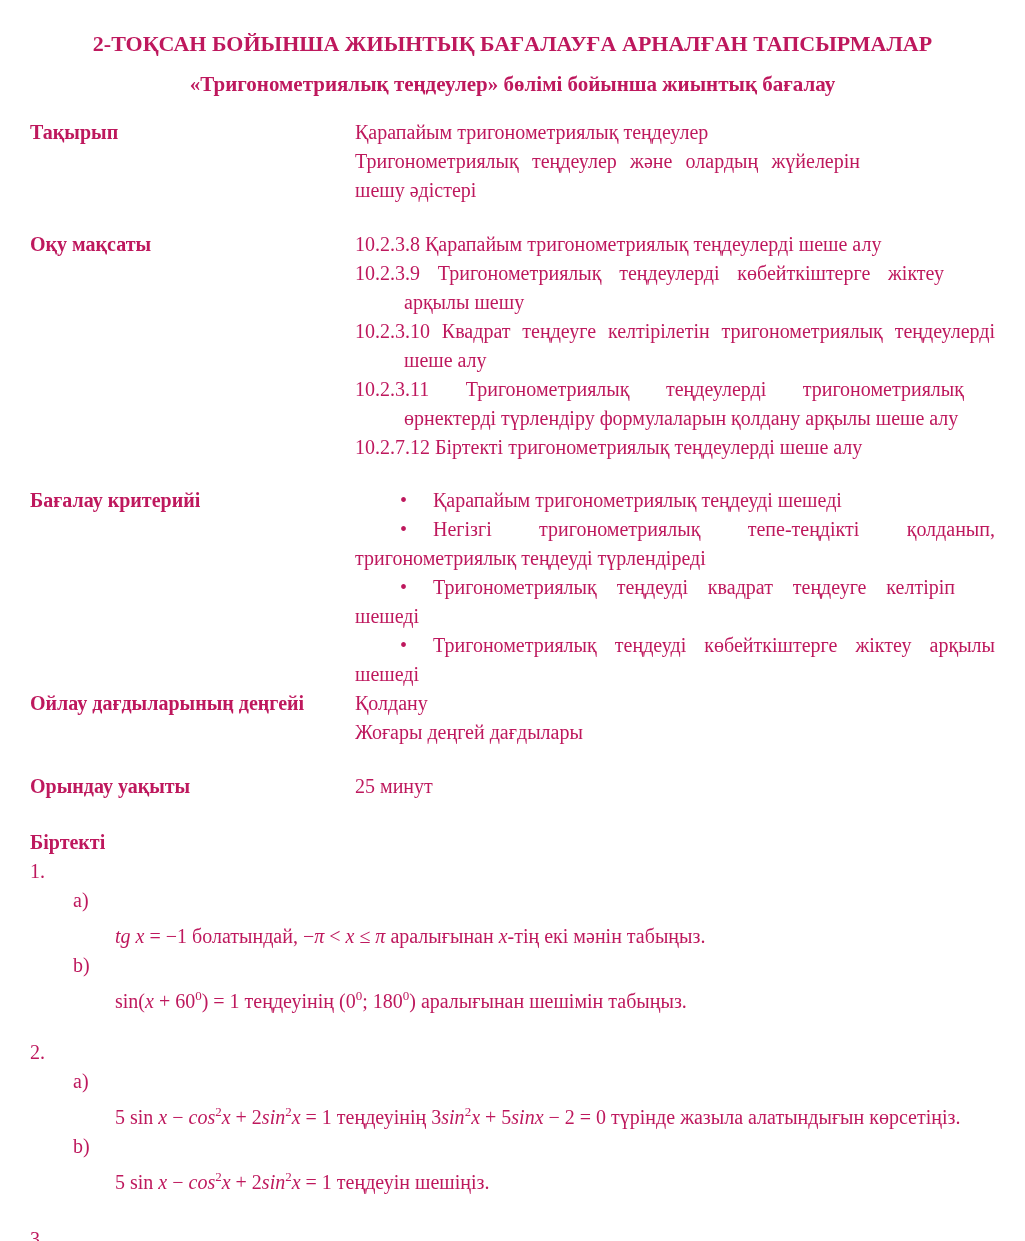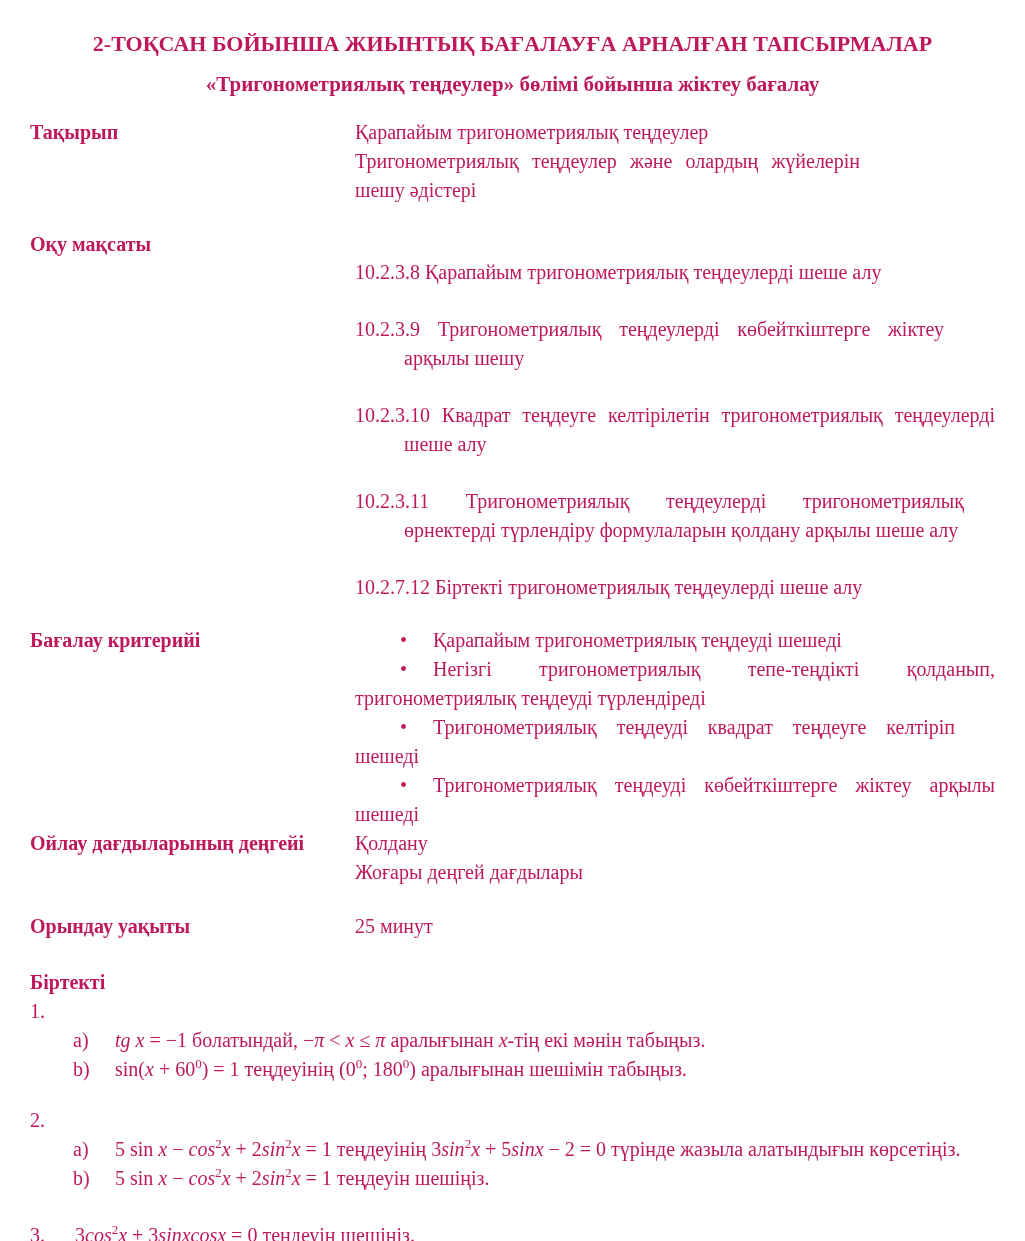--- a/index.html
+++ b/index.html
@@ -31,46 +31,46 @@
   .mlabel { font-weight:bold; }
   .mlabel.justified { text-align:justify; max-width:295px; }
   .row-topic      { margin-top:20px; }
   .row-objectives { margin-top:25px; }
   .row-criteria   { margin-top:24px; }
   .row-thinking   { margin-top:0; }
   .row-duration   { margin-top:25px; }
   .topic-line2 { text-align:justify; max-width:505px; }
   .obj {
     padding-left:49px; text-indent:-49px;
-    text-align:justify; max-width:640px;margin-top:28px;
+    text-align:justify; max-width:640px;
   }
   .obj.o1, .obj.o2 { max-width:540px; }
   .obj.o4 { max-width:560px; }
   .crit-intro { font-weight:bold; font-style:italic; }
   .crit { text-align:justify; text-indent:45px; max-width:640px; }
   .crit.c3 { max-width:600px; }
   .bgap { display:inline-block; width:26px; }
   .tasks-heading { font-weight:bold; margin-top:27px; }
   .task1 { margin-top:0; }
   .task2 { margin-top:22px; }
   .task3 { margin-top:28px; display:flex; }
   .t3-num { width:45px; flex:none; }
   .part { display:flex; margin-left:43px; }
   .part-marker { width:42px; flex:none; }
-  .part-text { flex:1; max-width:880px; }
+  .part-text { flex:1; max-width:880px;margin-top:36px; }
   .eq i { font-style:italic; }
   sup { font-size:13px; line-height:0; vertical-align:super; }
 </style>
 </head>
 <body>
 
 <div class="page">
 
   <div class="title">2-ТОҚСАН БОЙЫНША ЖИЫНТЫҚ БАҒАЛАУҒА АРНАЛҒАН ТАПСЫРМАЛАР</div>
-  <div class="subtitle">«Тригонометриялық теңдеулер»  бөлімі бойынша жіктеу бағалау</div>
+  <div class="subtitle">«Тригонометриялық теңдеулер»  бөлімі бойынша жиынтық бағалау</div>
 
   <div class="meta-row row-topic">
     <div class="mlabel">Тақырып</div>
     <div>
       <div>Қарапайым тригонометриялық теңдеулер</div>
       <div class="topic-line2">Тригонометриялық теңдеулер және олардың жүйелерін шешу әдістері</div>
     </div>
   </div>
 
   <div class="meta-row row-objectives">

